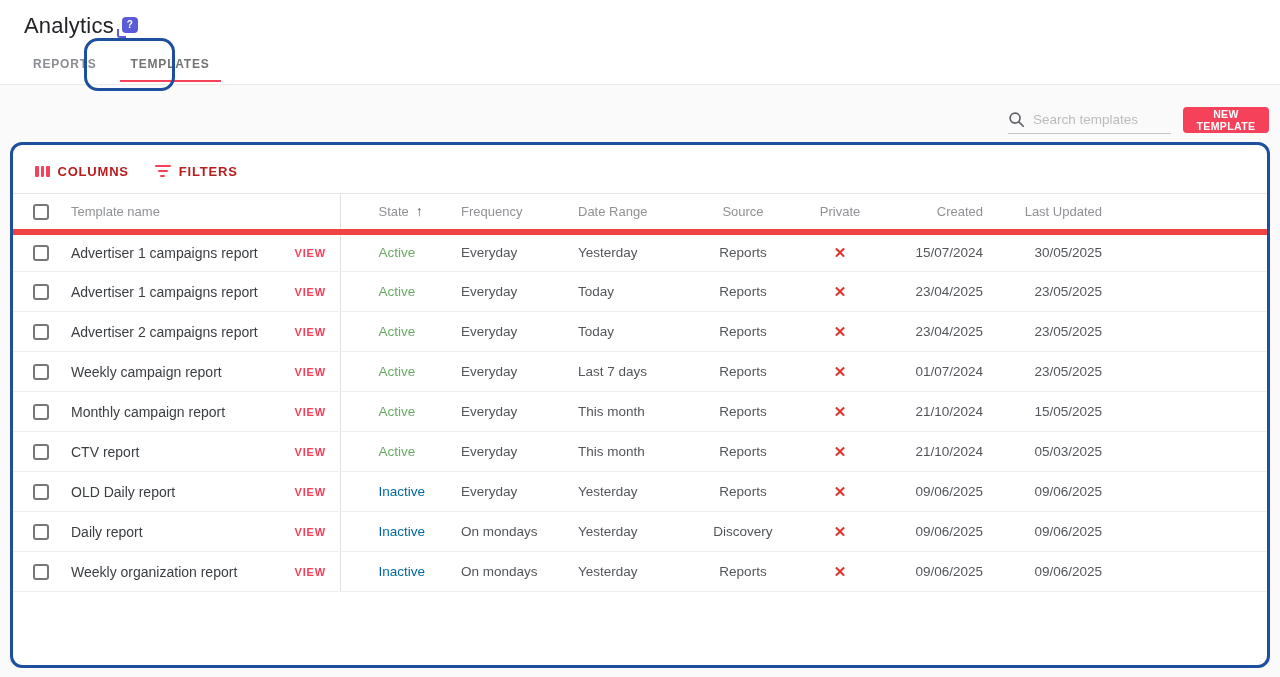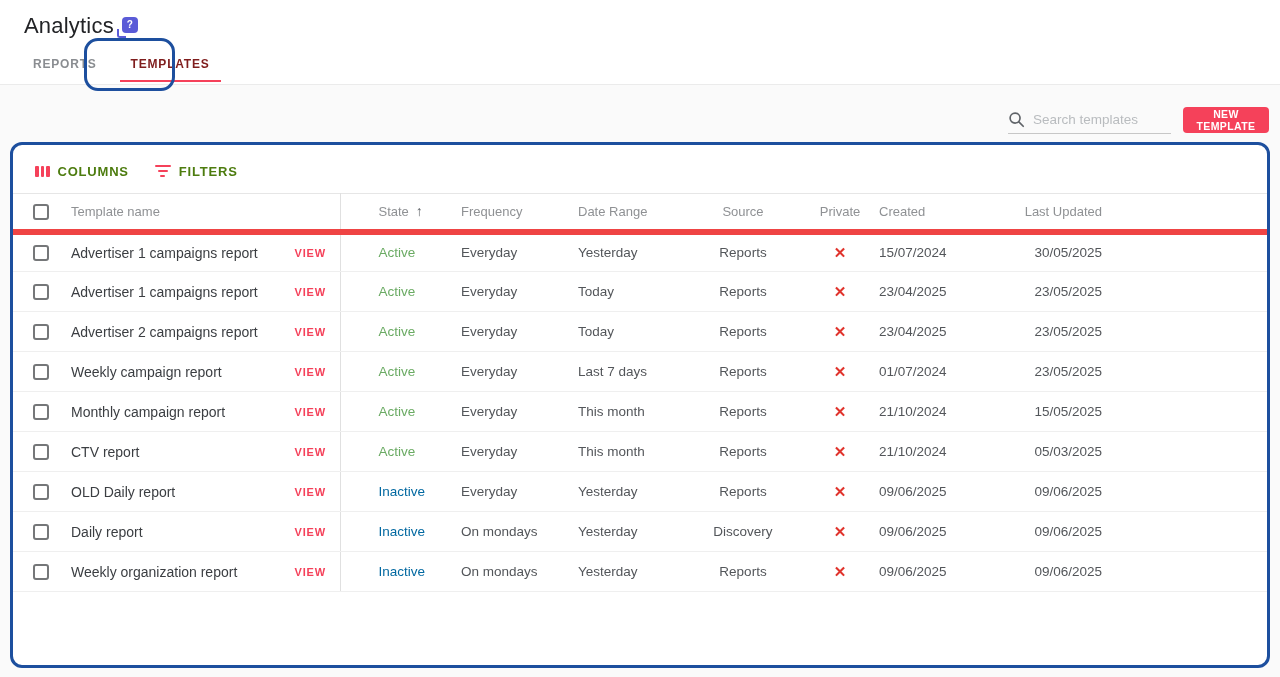--- a/index.html
+++ b/index.html
@@ -33,21 +33,21 @@
     border-bottom-left-radius:3px;
   }
 
   
   .tabs { position:absolute; left:16px; top:42px; display:flex; align-items:stretch; height:43px; }
   .tab {
     padding:0 17px; display:flex; align-items:center;
     font-size:12px; font-weight:bold; letter-spacing:0.8px;
     color:#8a8d91; cursor:pointer; position:relative;
   }
-  .tab.active { color:#7f1d1d; }
+  .tab.active { color:#737373; }
   .tab.active::after {
     content:""; position:absolute; left:6px; right:6px; bottom:3px; height:2px; background:#f5415a;
   }
   .tab-annotation {
     position:absolute; left:84px; top:38px; width:91px; height:53px;
     border:3px solid #1d4f9e; border-radius:14px; pointer-events:none; z-index:5;
   }
 
   
   .content-bg { position:absolute; top:85px; left:0; width:1280px; height:592px; background:#fafafa; }
@@ -69,21 +69,21 @@
     cursor:pointer;
   }
 
   
   .table-card {
     position:absolute; left:10px; top:142px; width:1260px; height:526px;
     background:#ffffff; border:3px solid #1d4f9e; border-radius:12px; overflow:hidden;
   }
   .card-toolbar { height:48px; display:flex; align-items:center; gap:26px; padding:4px 0 0 22px; }
   .tool-btn {
-    display:flex; align-items:center; gap:8px; color:#4d7c0f;
+    display:flex; align-items:center; gap:8px; color:#b91c1c;
     font-size:13px; font-weight:bold; letter-spacing:0.8px; cursor:pointer; background:none; border:none;
     font-family:"Liberation Sans", sans-serif;
   }
   .columns-icon { display:flex; gap:2px; }
   .columns-icon i { display:block; width:3.5px; height:11px; background:#f5415a; border-radius:1px; }
   .filters-icon { display:flex; flex-direction:column; align-items:center; gap:3px; width:16px; }
   .filters-icon i { display:block; height:2px; background:#f5415a; border-radius:1px; }
   .filters-icon i:nth-child(1){ width:16px; } .filters-icon i:nth-child(2){ width:10px; } .filters-icon i:nth-child(3){ width:5px; }
 
   table { border-collapse:collapse; table-layout:fixed; width:1254px; }
@@ -94,21 +94,21 @@
   tbody td { height:40px; font-size:13.5px; color:#53565a; border-bottom:1px solid #efefef; }
   .c-check { padding-left:20px; }
   .c-name  { padding-left:12px; font-size:14px; color:#3b3e42; }
   thead .c-name { font-size:13px; color:#8f9194; }
   .c-view  { text-align:center; border-right:1px solid #e0e0e0; }
   .c-state { padding-left:38px; }
   .c-freq  { padding-left:2px; }
   .c-range { padding-left:5px; }
   .c-source{ text-align:center; }
   .c-priv  { text-align:center; }
-  .c-created { }
+  .c-created { text-align:right; }
   .c-updated { text-align:right; }
 
   .checkbox {
     display:inline-block; width:16px; height:16px; border:2px solid #757779;
     border-radius:3px; background:#fff; vertical-align:middle; cursor:pointer;
   }
   .view-link {
     color:#f5415a; font-size:11px; font-weight:bold; letter-spacing:0.8px;
     text-decoration:none; cursor:pointer;
   }

